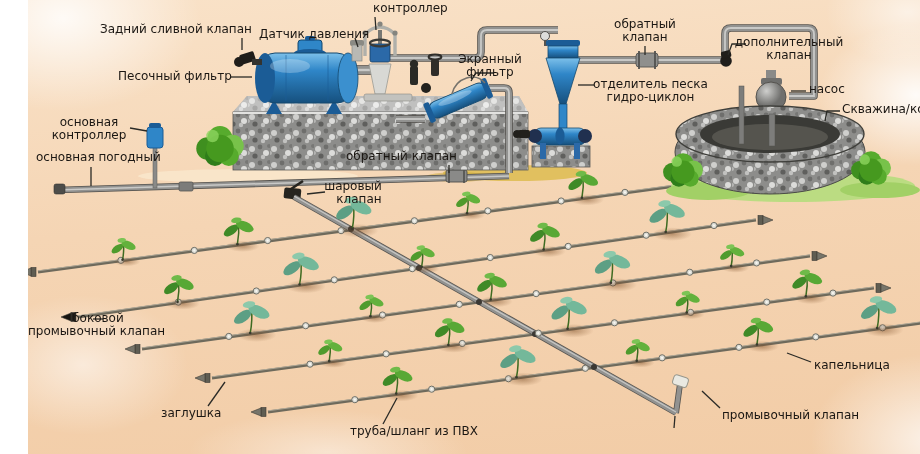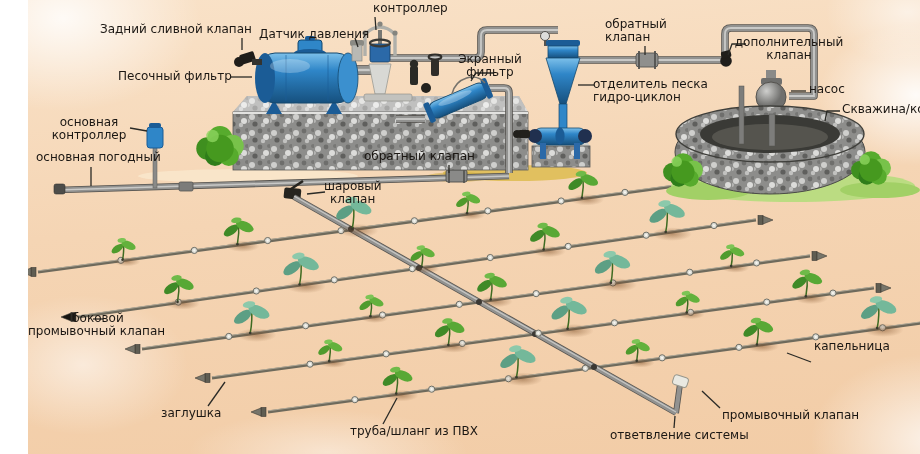--- a/index.html
+++ b/index.html
@@ -12,21 +12,21 @@
       radial-gradient(110px 70px at 880px 12px, rgba(255,255,255,.6), rgba(255,255,255,0) 75%),
       radial-gradient(170px 120px at 905px 440px, rgba(255,255,255,.75), rgba(255,255,255,0) 72%),
       radial-gradient(150px 100px at 55px 365px, rgba(255,255,255,.55), rgba(255,255,255,0) 70%),
       radial-gradient(200px 60px at 300px 452px, rgba(255,255,255,.45), rgba(255,255,255,0) 70%),
       linear-gradient(175deg,#f9e2c8 0%,#f5d5b4 45%,#f2cca6 100%);
     margin-left: 28px;
   }
   svg{position:absolute;left:0;top:0;}
   .lbl{position:absolute;font-size:12px;line-height:13px;color:#1b1713;white-space:nowrap;z-index:5;}
   .r{text-align:center}
-  .c{text-align:left}
+  .c{text-align:center}
 </style>
 </head>
 <body>
 
 <div id="stage">
 
 <svg width="920" height="454" viewBox="0 0 920 454">
   <defs>
     <pattern id="pebbles" width="22" height="16" patternUnits="userSpaceOnUse">
       <rect width="22" height="16" fill="#8d8d8b"></rect>
@@ -698,23 +698,22 @@
   <div class="lbl c" style="left:577px;top:31px;width:80px">клапан</div>
   <div class="lbl c" style="left:565px;top:78px;width:115px">отделитель песка</div>
   <div class="lbl c" style="left:565px;top:91px;width:115px">гидро-циклон</div>
   <div class="lbl r" style="left:705px;top:36px;width:112px">дополнительный</div>
   <div class="lbl r" style="left:705px;top:49px;width:112px">клапан</div>
   <div class="lbl" style="left:781px;top:83px">насос</div>
   <div class="lbl" style="left:814px;top:103px">Скважина/колодец</div>
   <div class="lbl r" style="left:20px;top:116px;width:82px">основная</div>
   <div class="lbl r" style="left:20px;top:129px;width:82px">контроллер</div>
   <div class="lbl" style="left:8px;top:151px">основная погодный</div>
-  <div class="lbl" style="left:336px;top:150px">обратный клапан</div>
+  <div class="lbl" style="left:318px;top:150px">обратный клапан</div>
   <div class="lbl c" style="left:296px;top:180px;width:58px">шаровый</div>
   <div class="lbl c" style="left:302px;top:193px;width:58px">клапан</div>
   <div class="lbl r" style="left:10px;top:312px;width:120px">боковой</div>
   <div class="lbl r" style="left:0px;top:325px;width:130px">промывочный клапан</div>
   <div class="lbl" style="left:133px;top:407px">заглушка</div>
   <div class="lbl" style="left:322px;top:425px">труба/шланг из ПВХ</div>
-  <div class="lbl" style="left:582px;top:429px">ответвление системы</div>
   <div class="lbl" style="left:694px;top:409px">промывочный клапан</div>
-  <div class="lbl" style="left:786px;top:340px">капельница</div>
+  <div class="lbl" style="left:786px;top:359px">капельница</div>
 </div>
 
 </body></html>

